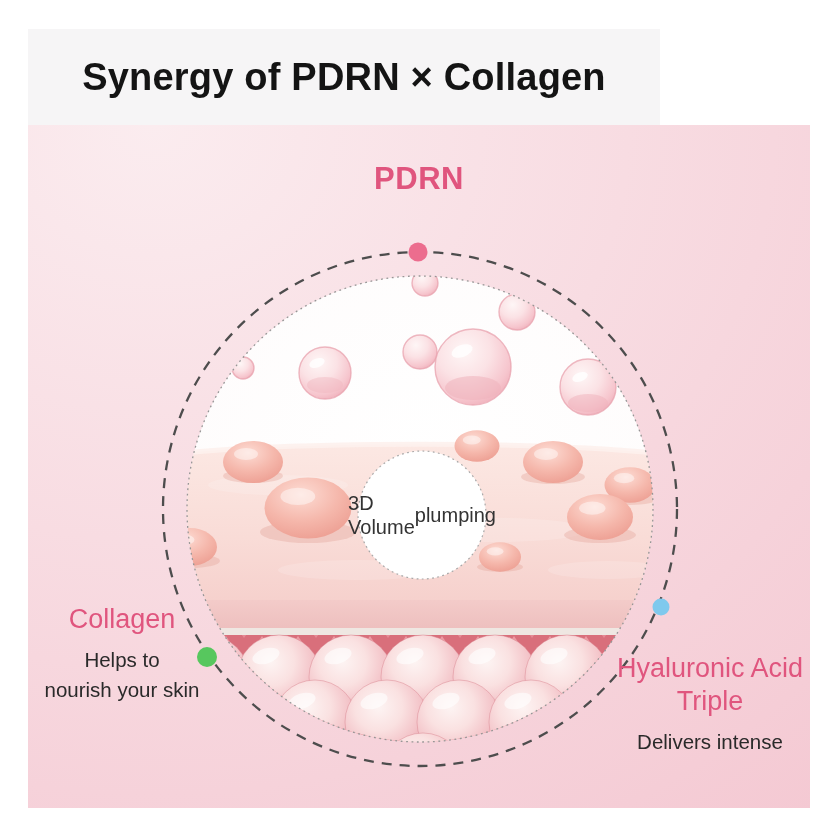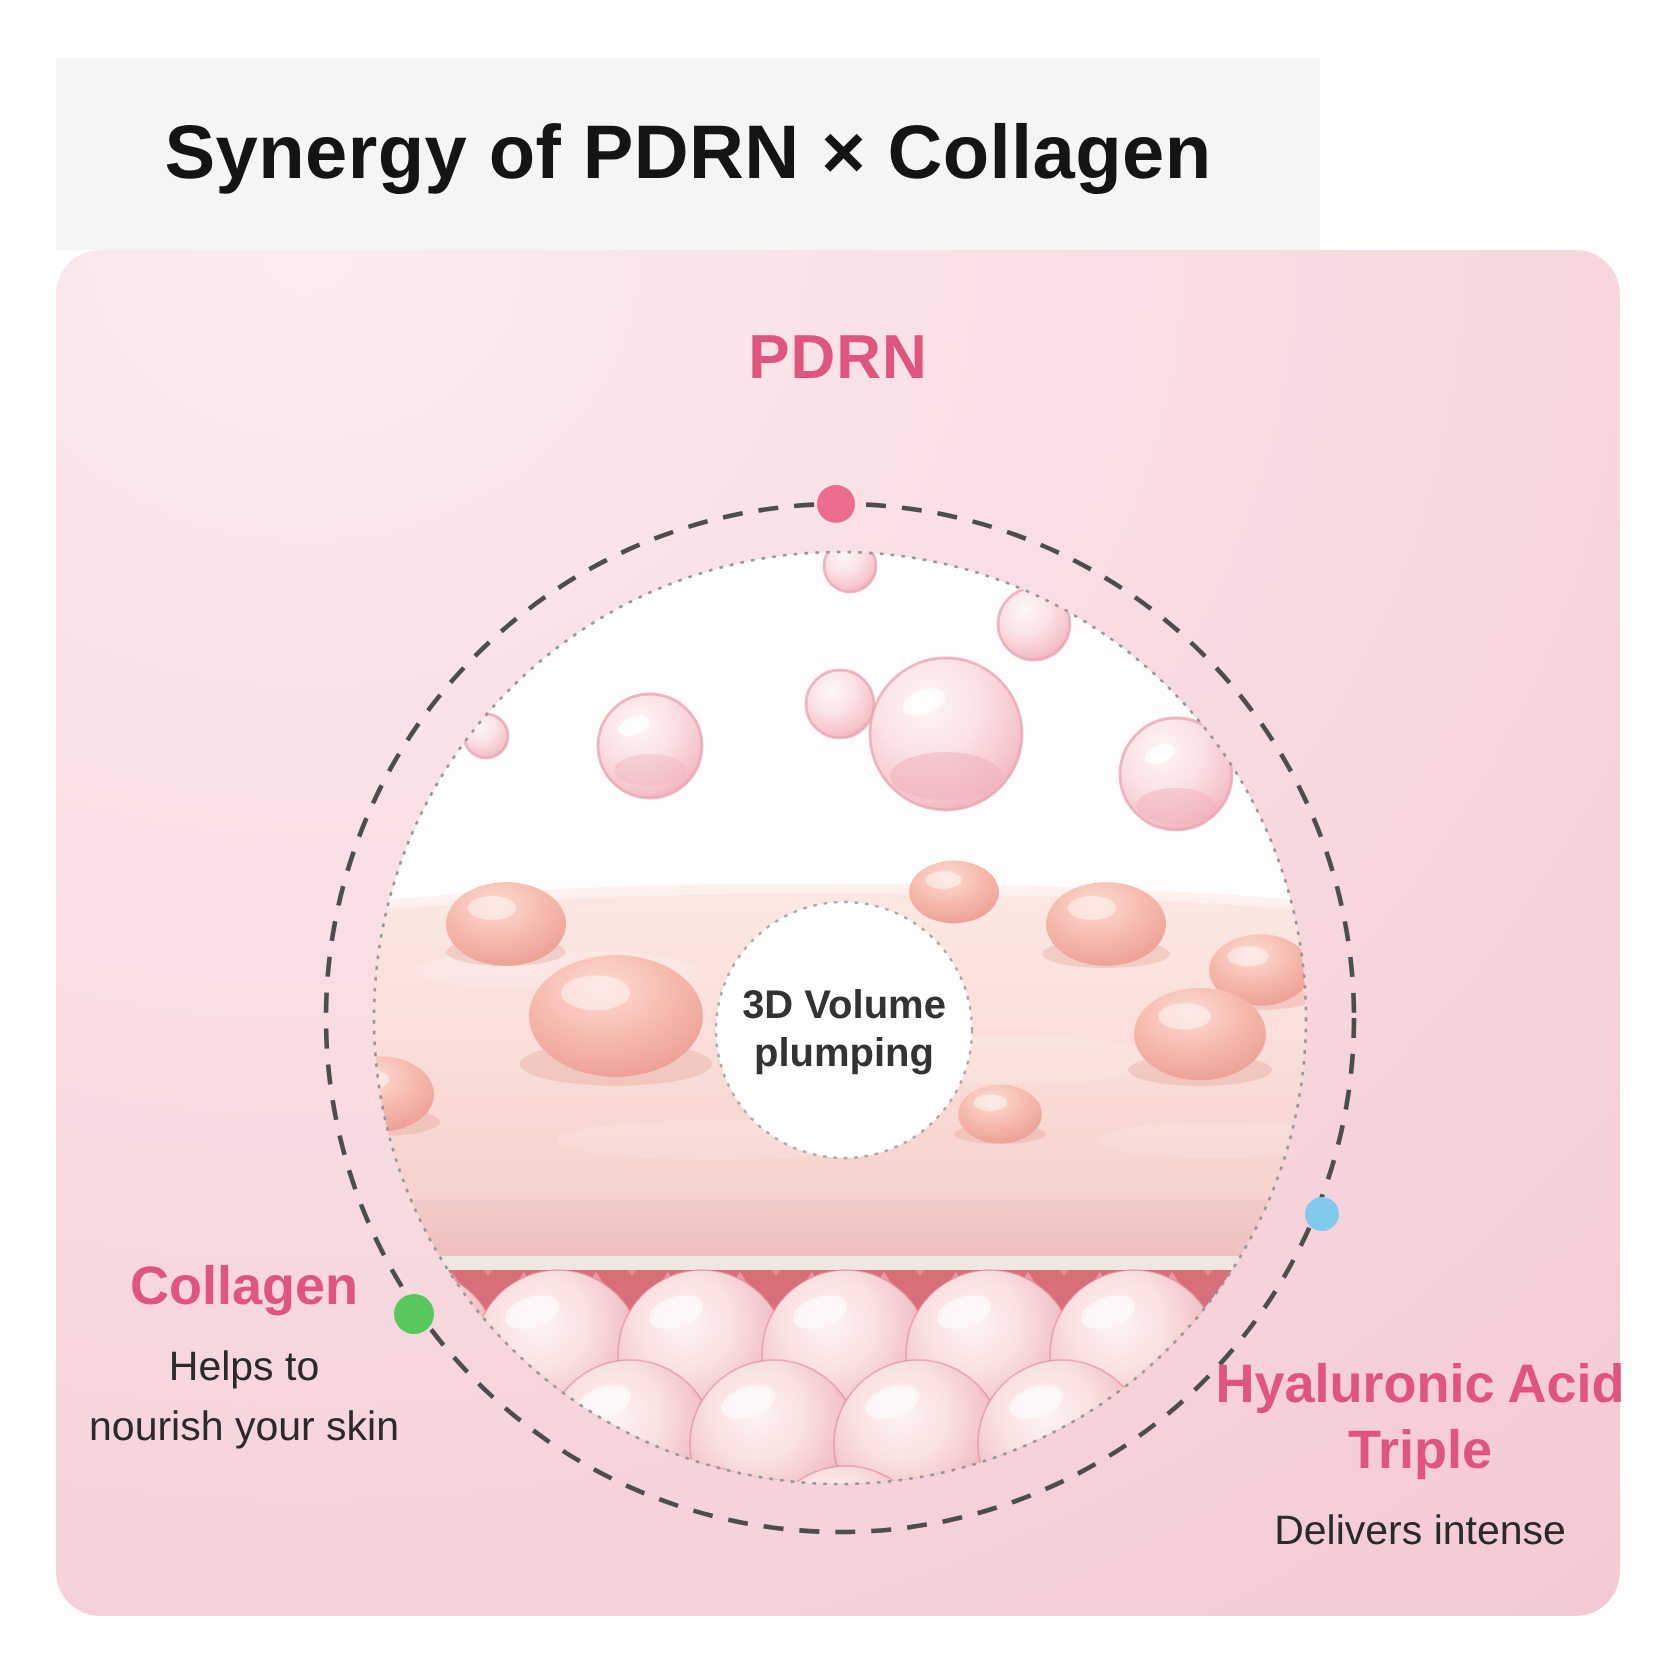--- a/index.html
+++ b/index.html
@@ -1,30 +1,30 @@
 <!DOCTYPE html>
 <html style="--accent-pink: #e0557e; --title-text: #141414; --body-text: #2a2a2a; --band-gray: #f6f5f6; --background-top: #fbecef; --background-bottom: #f4c8d2; --marker-pdrn: #ec6d8e; --marker-collagen: #57c75e; --marker-hyaluronic: #7fc9ed;"><head>
 <meta charset="utf-8">
 <style>
   html,body{margin:0;padding:0;background:#ffffff;width:840px;height:840px;overflow:hidden;
     font-family:"Liberation Sans", sans-serif;}
   .page{position:absolute;left:28px;top:29px;width:632px;height:779px;}
   .title-band{height:96px;background:var(--band-gray,#f6f5f6);display:flex;align-items:center;justify-content:center;}
   .title-band h1{margin:0;font-size:38px;font-weight:700;letter-spacing:.2px;color:var(--title-text,#141414);}
   .canvas{position:relative;width:782px;height:683px;
-    background:radial-gradient(135% 135% at 16% 0%, var(--background-top,#fbecef) 0%, #f8dce2 45%, var(--background-bottom,#f4c8d2) 100%);border-radius:22px;}
+    background:radial-gradient(135% 135% at 16% 0%, var(--background-top,#fbecef) 0%, #f8dce2 45%, var(--background-bottom,#f4c8d2) 100%);}
   .pdrn-block{position:absolute;top:36px;left:0;width:100%;text-align:center;}
   .pdrn-block .pname{font-size:31px;font-weight:700;color:var(--accent-pink,#e0557e);letter-spacing:.5px;}
   .pdrn-block .pdesc{margin-top:6px;font-size:20.5px;color:var(--body-text,#2a2a2a);}
   svg.diagram{position:absolute;left:0;top:0;width:782px;height:683px;}
   .center-label{position:absolute;left:330px;top:332px;width:128px;height:116px;
-    display:flex;flex-direction:column;align-items:center;justify-content:center;
-    font-size:20px;color:#333;line-height:24px;text-align:left;font-weight:bold;}
+    display:flex;flex-direction:row;align-items:center;justify-content:center;
+    font-size:20px;color:#333;line-height:24px;text-align:left;}
   .side-label{position:absolute;text-align:center;}
-  .side-label .sname{font-size:27px;font-weight:700;line-height:33px;color:var(--accent-pink,#e0557e);margin-top:24px;}
+  .side-label .sname{font-size:27px;font-weight:400;line-height:33px;color:var(--accent-pink,#e0557e);}
   .side-label .sdesc{margin-top:9px;font-size:20.5px;line-height:30px;color:var(--body-text,#2a2a2a);}
   .label-collagen{left:4px;top:478px;width:180px;}
   .label-hyaluronic{left:563px;top:527px;width:238px;}
 </style>
 </head>
 <body>
 
 <div class="page">
 
   <div class="title-band">

